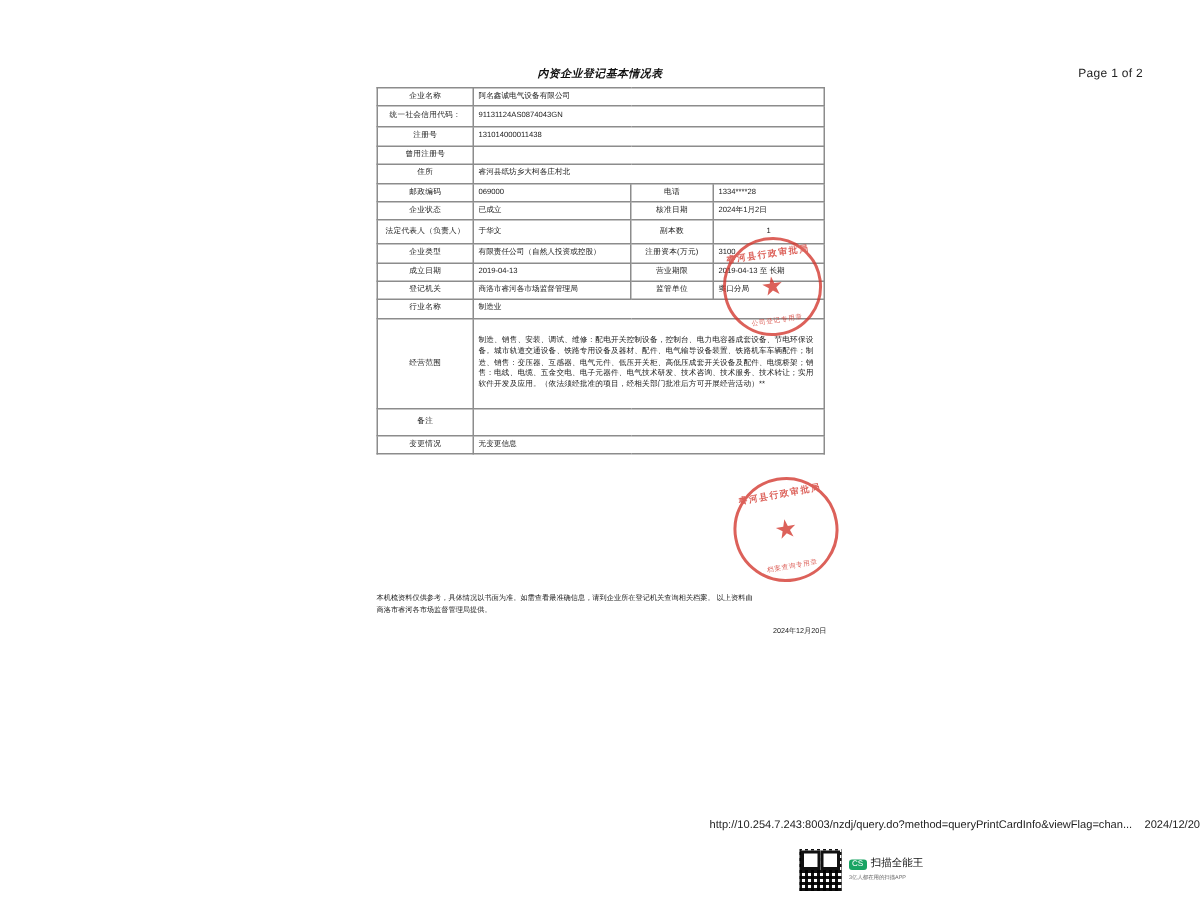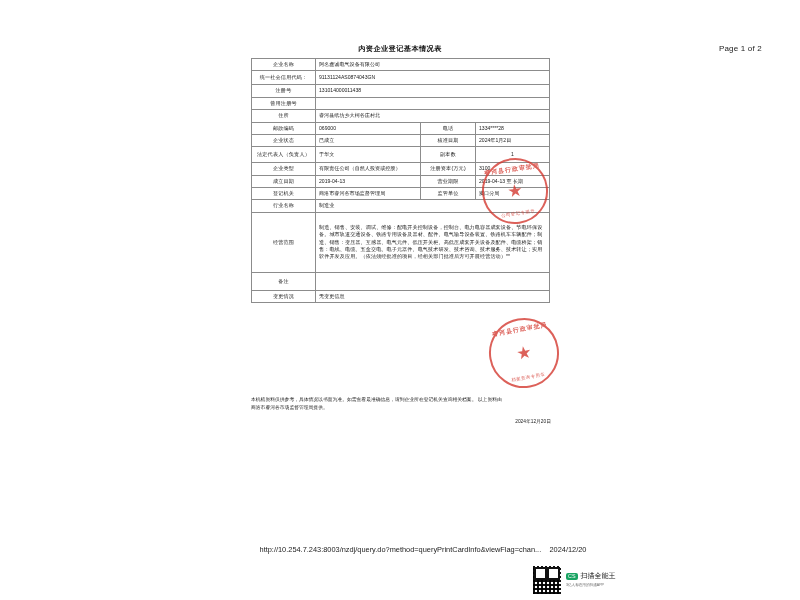--- a/index.html
+++ b/index.html
@@ -30,20 +30,21 @@
     top: 44px;
     width: 298px;
   }
   .doc-title {
     text-align: center;
     font-size: 7.2px;
     font-weight: bold;
     letter-spacing: 0.4px;
     margin-bottom: 4px;
     color: #111;
+    font-style: italic;
   }
   table.main {
     border-collapse: collapse;
     width: 298px;
     table-layout: fixed;
   }
   table.main td {
     border: 0.6px solid #8c8c8c;
     font-size: 5.1px;
     line-height: 1.45;
@@ -83,21 +84,21 @@
   }
   .note .date-line {
     text-align: right;
     margin-top: 6px;
   }
   .footer-url {
     position: absolute;
     left: 2px;
     right: 0;
     top: 545px;
-    text-align: center;
+    text-align: right;
     font-size: 7.4px;
     color: #222;
     margin-left: 44px;
   }
   .scan-wrap {
     position: absolute;
     left: 533px;
     top: 566px;
     display: flex;
     align-items: center;

